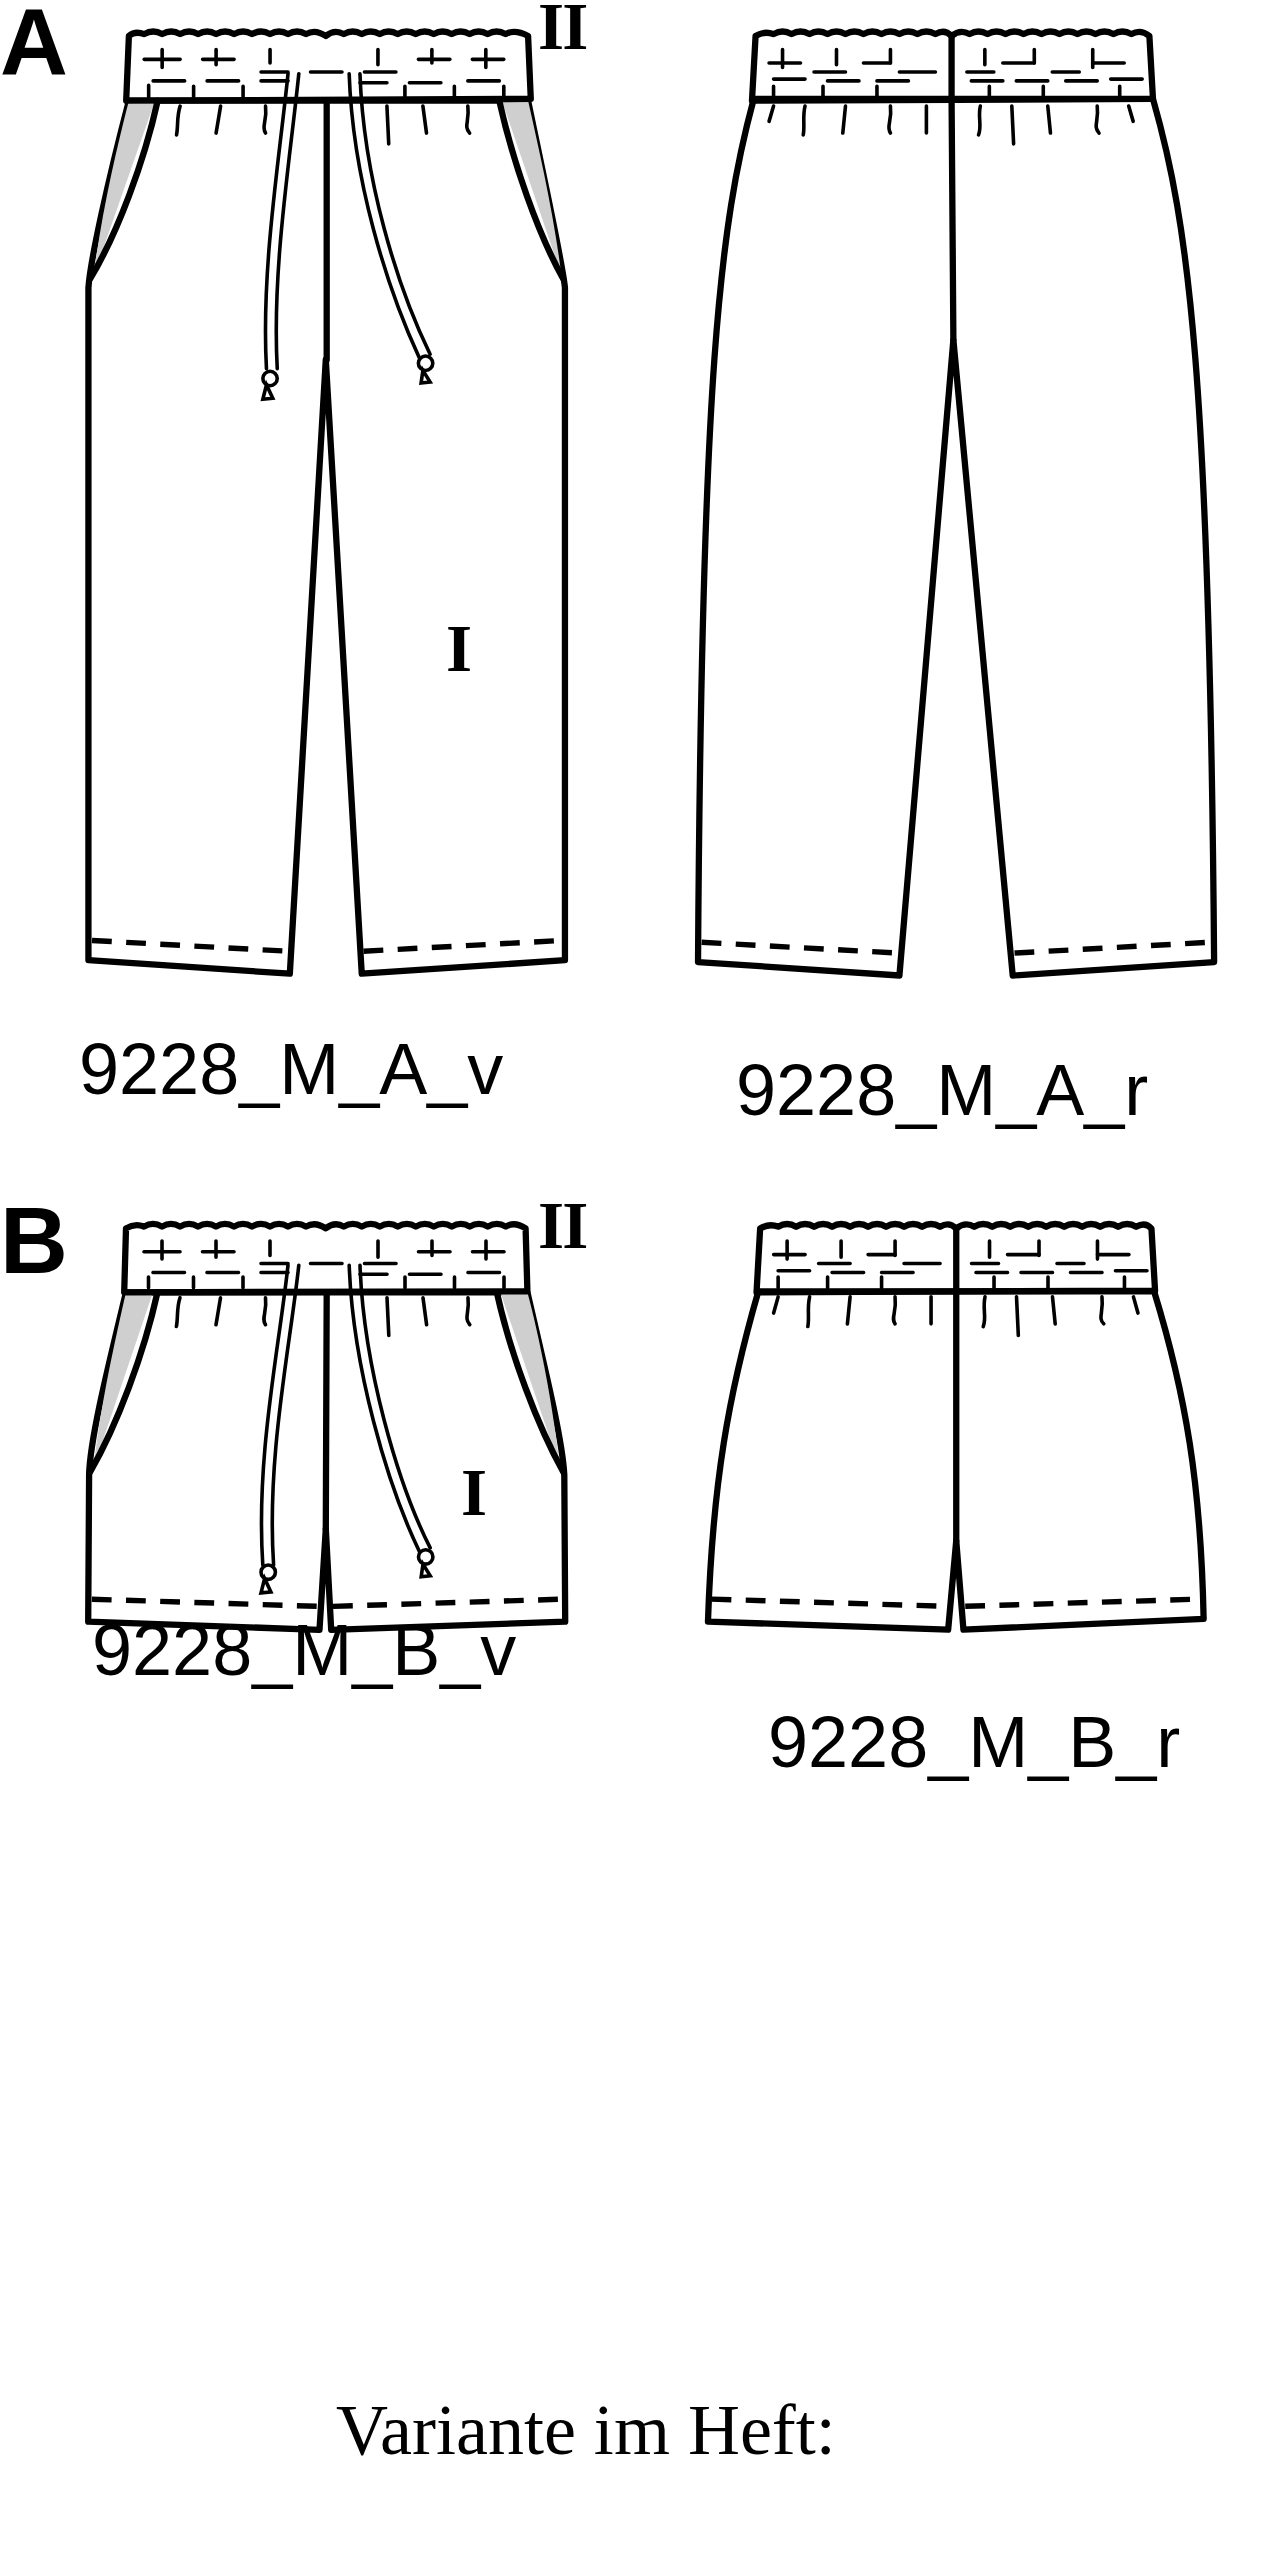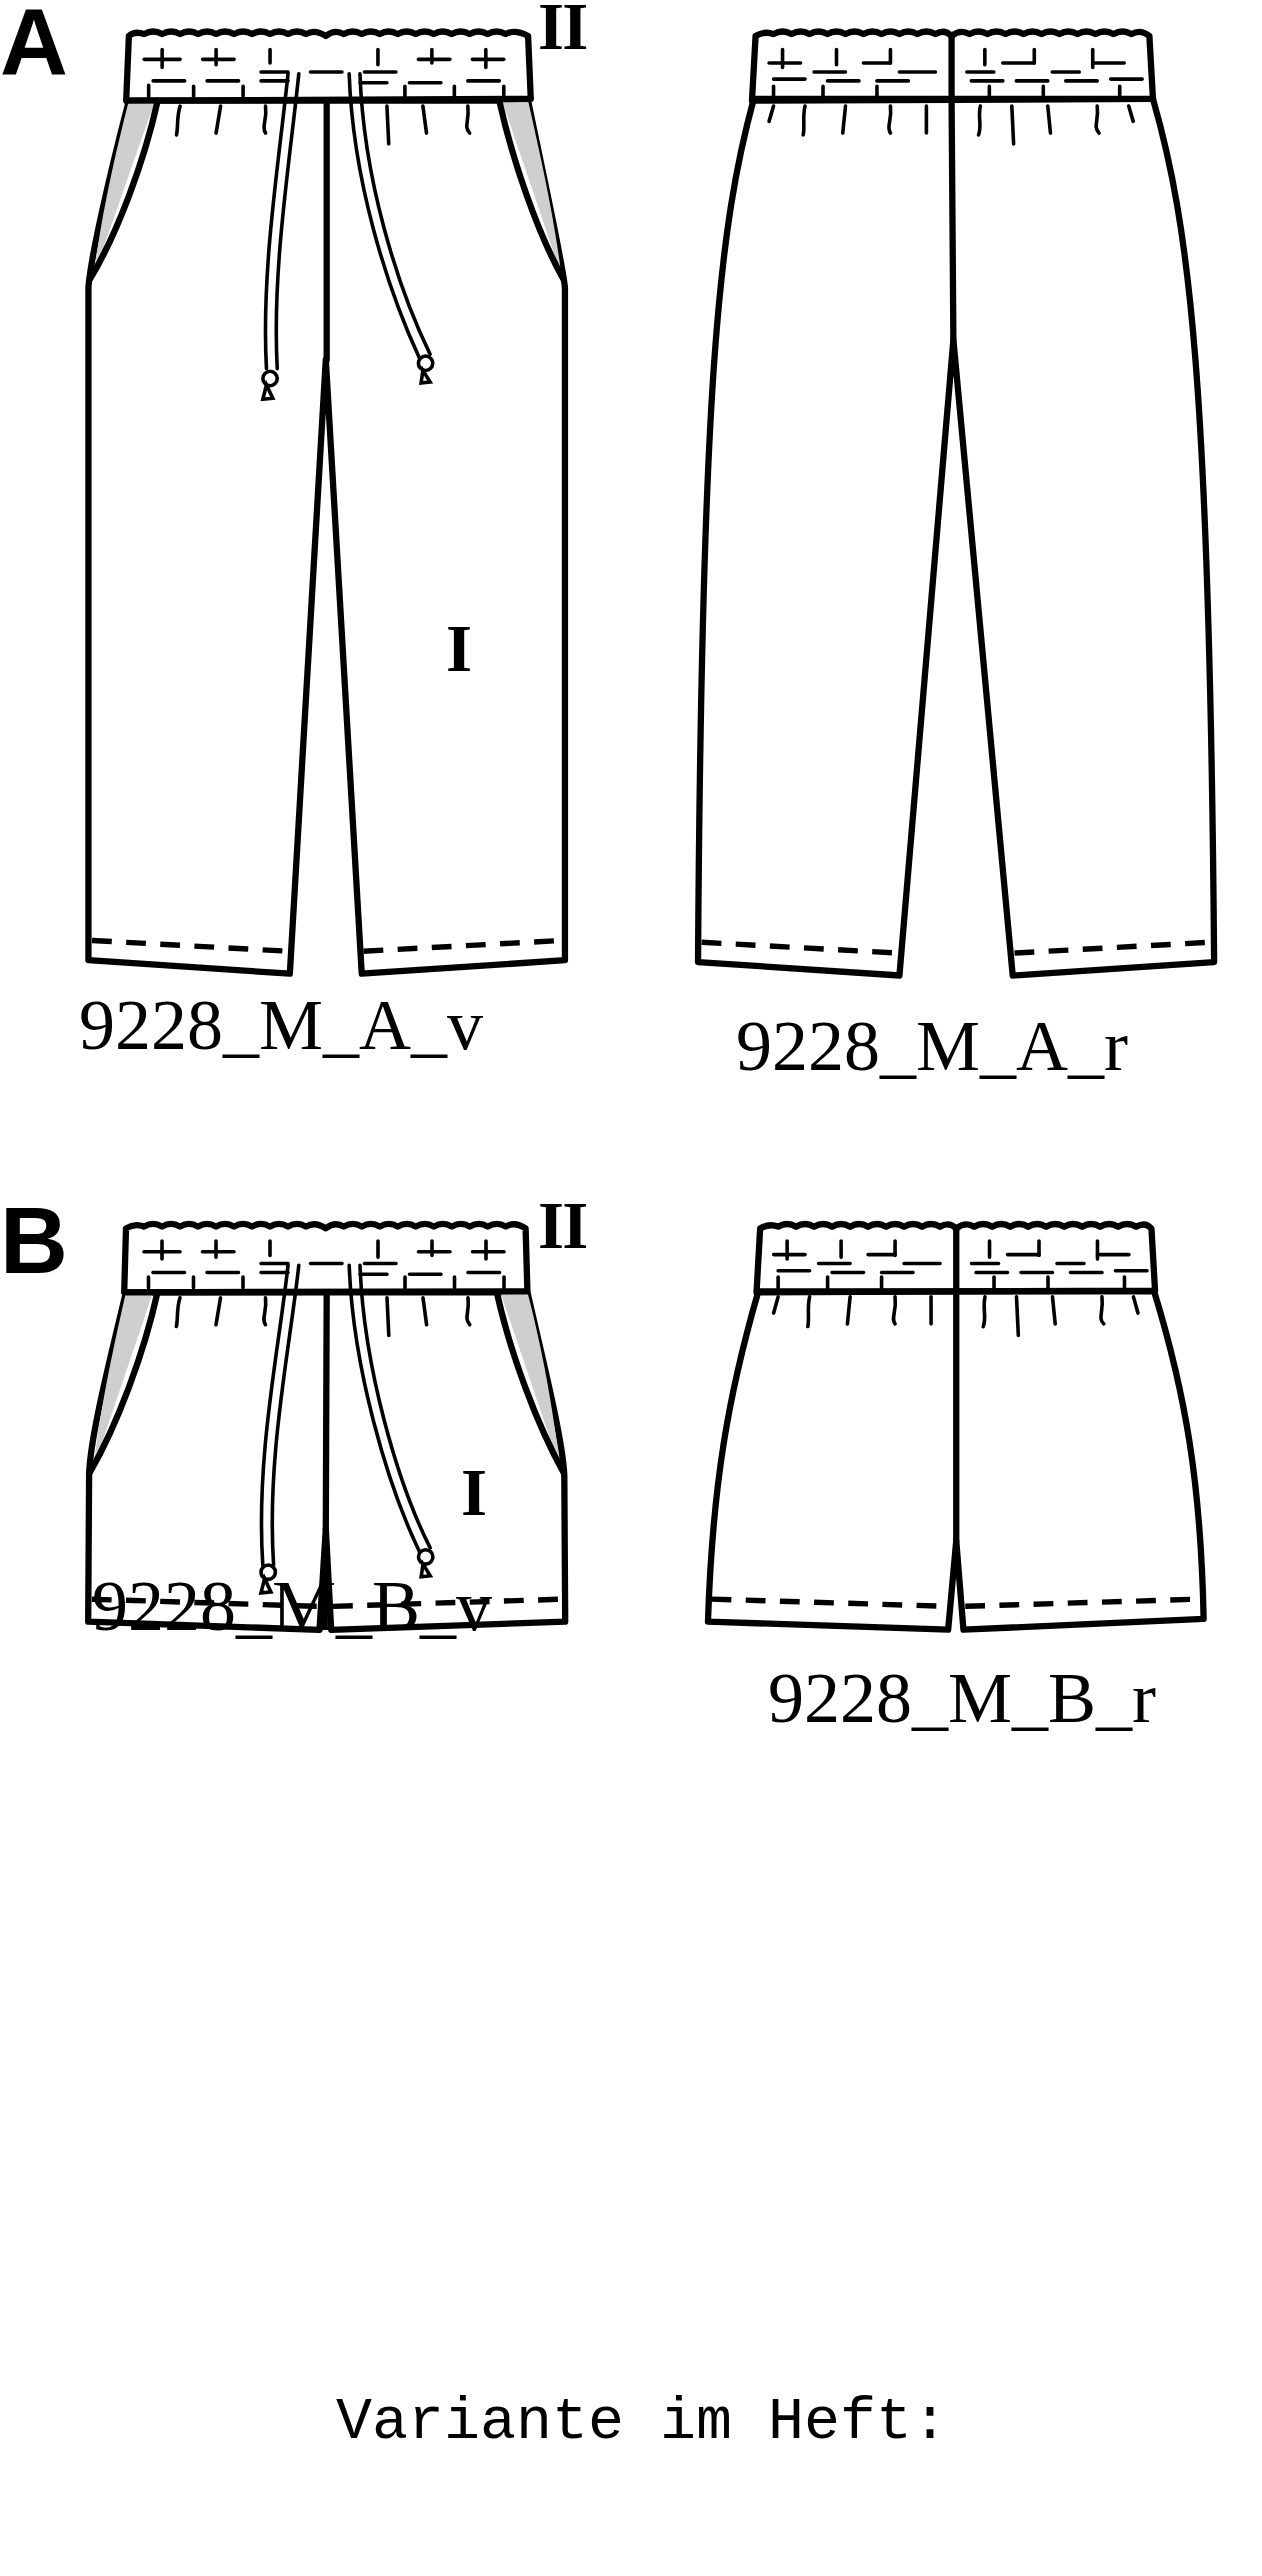--- a/index.html
+++ b/index.html
@@ -3,23 +3,23 @@
 <meta charset="utf-8">
 <style>
   html, body { margin: 0; padding: 0; background: #ffffff; }
   body { width: 1263px; height: 2576px; position: relative; overflow: hidden;
          font-family: "Liberation Sans", sans-serif; color: #000; }
   .abs { position: absolute; }
   .variant-letter { font-family: "Liberation Sans", sans-serif; font-weight: bold;
                     font-size: 94px; line-height: 1; }
   .roman { font-family: "Liberation Serif", serif; font-weight: bold;
            font-size: 67px; line-height: 1; letter-spacing: -1.8px; }
-  .caption { font-family: Liberation Serif, serif; font-size: 72px; line-height: 1;
-             white-space: nowrap; transform-origin: left top; }
-  .footer { font-family: Liberation Mono, monospace; font-size: 60px; line-height: 1.28;
+  .caption { font-family: Liberation Sans, sans-serif; font-size: 72px; line-height: 1;
+             white-space: nowrap; transform-origin: left top; margin-top: 44px; }
+  .footer { font-family: Liberation Serif, serif; font-size: 72px; line-height: 1.28;
             white-space: nowrap; text-align: center; }
   svg.garment { position: absolute; left: 0; top: 0; overflow: visible; }
   .ol { fill: none; stroke: #000; stroke-width: 7; stroke-linejoin: round; stroke-linecap: round; }
   .thin { fill: none; stroke: #000; stroke-width: 4; stroke-linecap: round; }
   .dash { fill: none; stroke: #000; stroke-width: 6; stroke-dasharray: 22 16; }
 </style>
 </head>
 <body>
 
 <div class="abs variant-letter" style="left:0px; top:-3.6px;">A</div>

